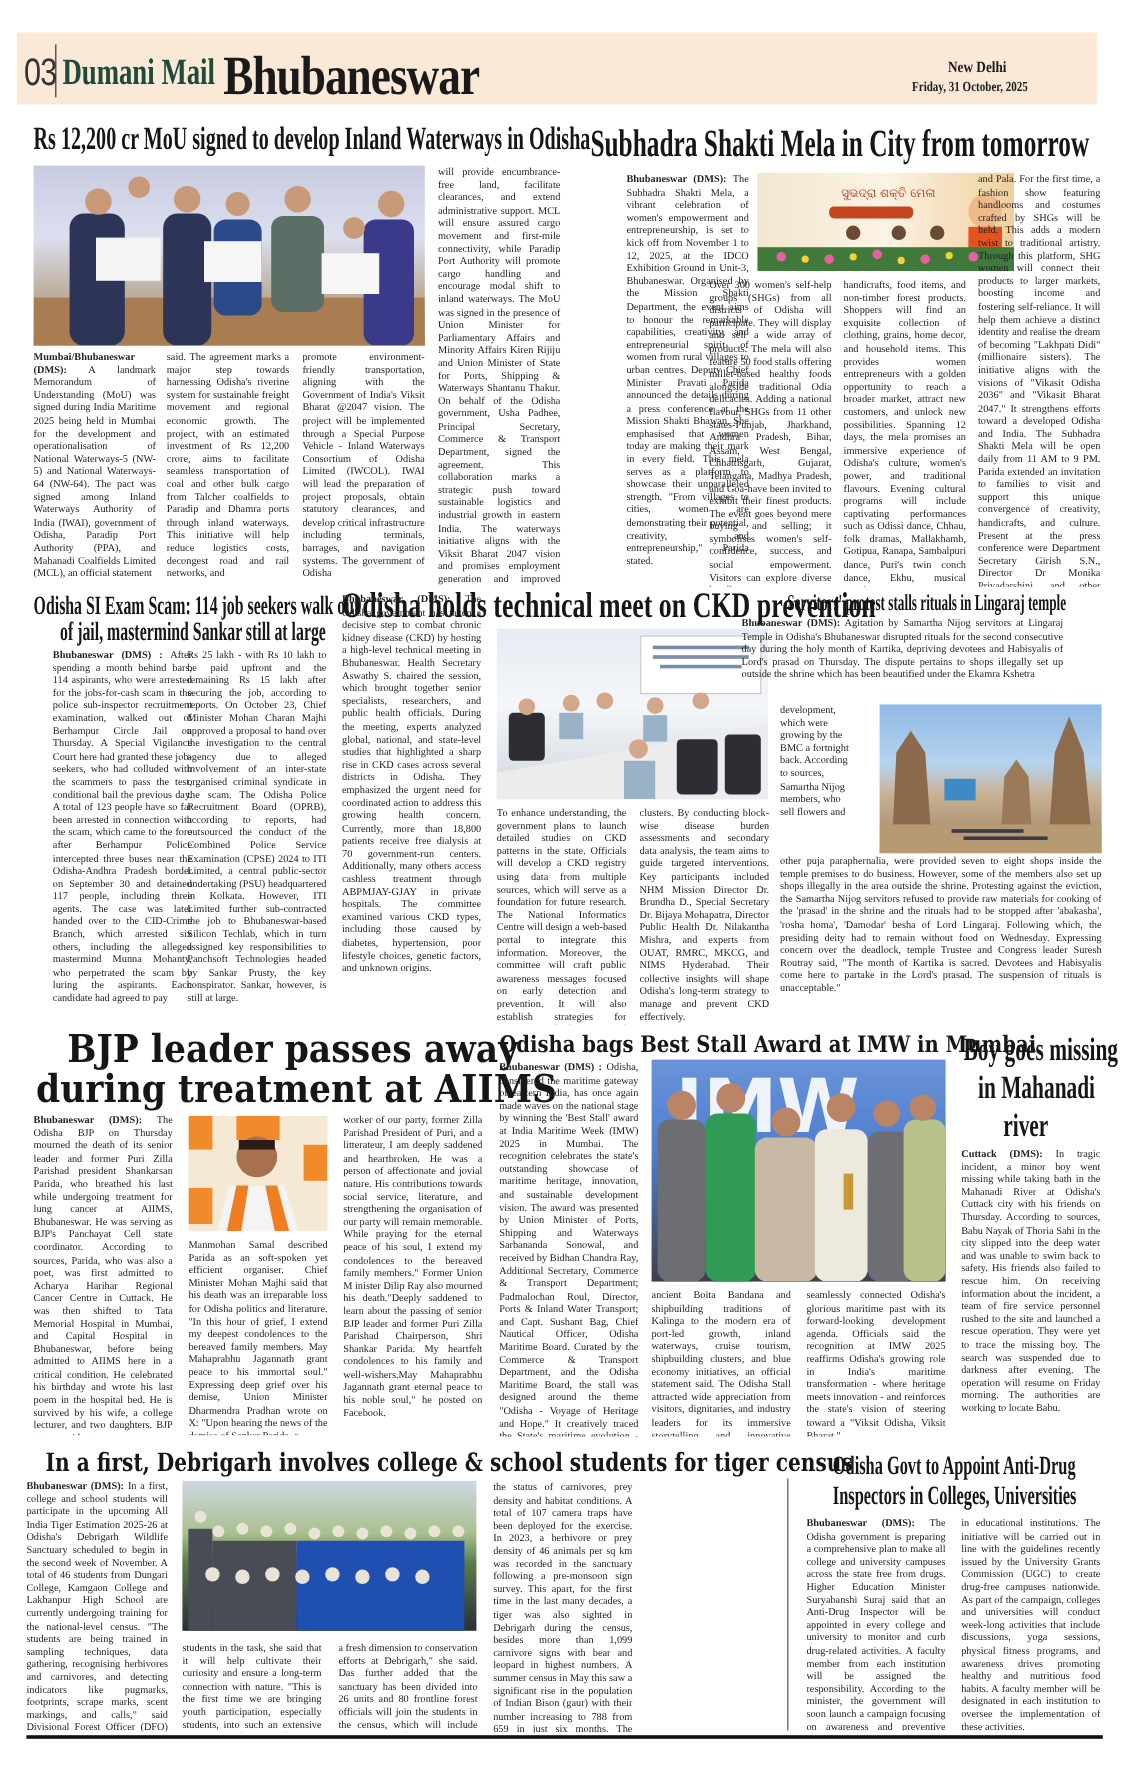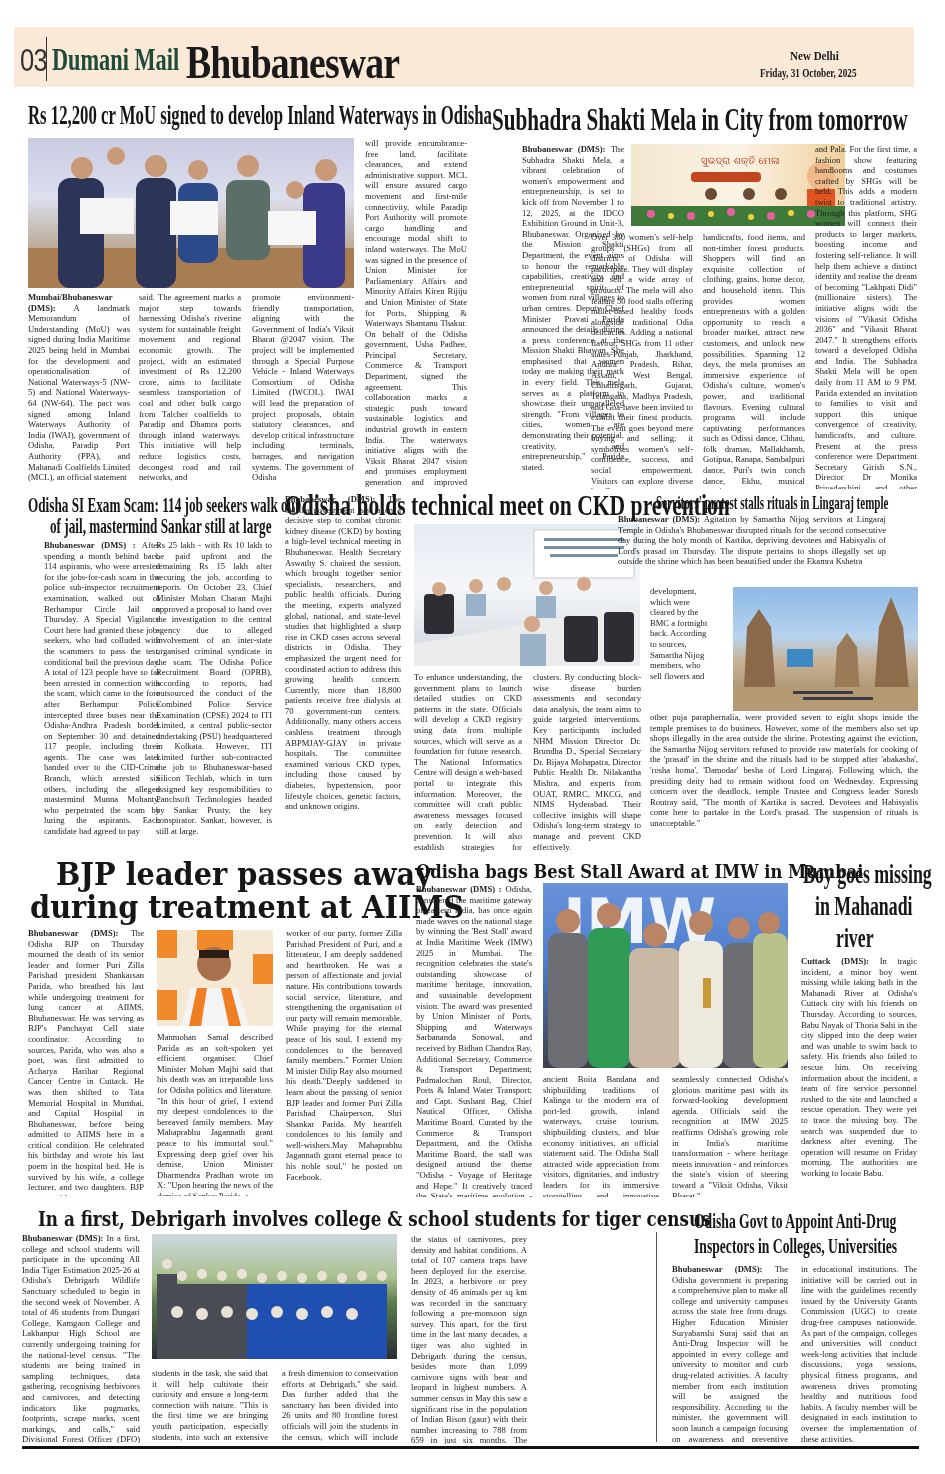--- a/index.html
+++ b/index.html
@@ -146,21 +146,21 @@
   </div>
   <div class="abs txt" style="left:414px;top:672px;width:108px;height:182px;">To enhance understanding, the government plans to launch detailed studies on CKD patterns in the state. Officials will develop a CKD registry using data from multiple sources, which will serve as a foundation for future research. The National Informatics Centre will design a web-based portal to integrate this information. Moreover, the committee will craft public awareness messages focused on early detection and prevention. It will also establish strategies for screening, early diagnosis, and standardized investigation protocols for CKD</div>
   <div class="abs txt" style="left:533px;top:672px;width:108px;height:182px;">clusters. By conducting block-wise disease burden assessments and secondary data analysis, the team aims to guide targeted interventions. Key participants included NHM Mission Director Dr. Brundha D., Special Secretary Dr. Bijaya Mohapatra, Director Public Health Dr. Nilakantha Mishra, and experts from OUAT, RMRC, MKCG, and NIMS Hyderabad. Their collective insights will shape Odisha's long-term strategy to manage and prevent CKD effectively.</div>
 </div>
 
 <div>
   <div class="abs hl" style="left:656px;top:492px;font-size:19px;transform:scaleX(0.58);">Servitors' protest stalls rituals in Lingaraj temple</div>
   <div class="abs txt" style="left:618px;top:514px;width:268px;height:74px;">
       <p><b>Bhubaneswar (DMS):</b> <span>Agitation by Samartha Nijog servitors at Lingaraj Temple in Odisha's Bhubaneswar disrupted rituals for the second consecutive day during the holy month of Kartika, depriving devotees and Habisyalis of Lord's prasad on Thursday. The dispute pertains to shops illegally set up outside the shrine which has been beautified under the Ekamra Kshetra</span></p>
     </div>
-  <div class="abs txt" style="left:650px;top:586px;width:58px;height:126px;text-align:left;">development, which were cleared by the BMC a fortnight back. According to sources, Samartha Nijog members, who sell flowers and</div>
+  <div class="abs txt" style="left:650px;top:586px;width:58px;height:126px;text-align:left;">development, which were growing by the BMC a fortnight back. According to sources, Samartha Nijog members, who sell flowers and</div>
   <div class="abs photo" style="left:733px;top:587px;width:185px;height:124px;background:linear-gradient(180deg,#8fb9e6 0%,#b7d3ef 40%,#c9b294 60%,#9a8060 100%);">
     <svg width="185" height="124">
       <path d="M10 124 L14 40 L26 22 L38 40 L44 124 Z" fill="#8a6a4a"></path>
       <path d="M140 124 L146 40 L158 10 L170 40 L178 124 Z" fill="#8d6c4c"></path>
       <path d="M100 124 L104 60 L114 46 L124 60 L128 124 Z" fill="#9a7a58"></path>
       <rect x="54" y="62" width="26" height="18" fill="#3d8ac4"></rect>
       <rect x="0" y="100" width="185" height="24" fill="#b59a74"></rect>
       <g fill="#3a3a48">
           <rect x="60" y="104" width="60" height="3"></rect>
           <rect x="70" y="110" width="70" height="3"></rect>

